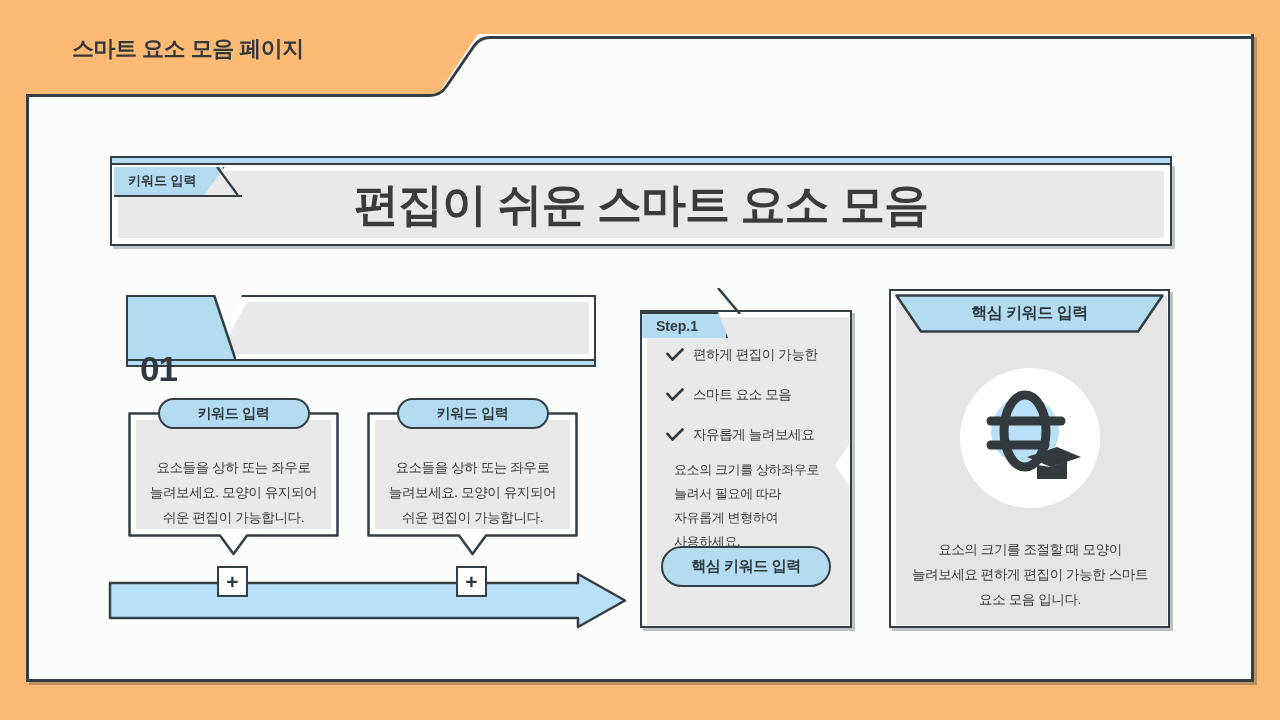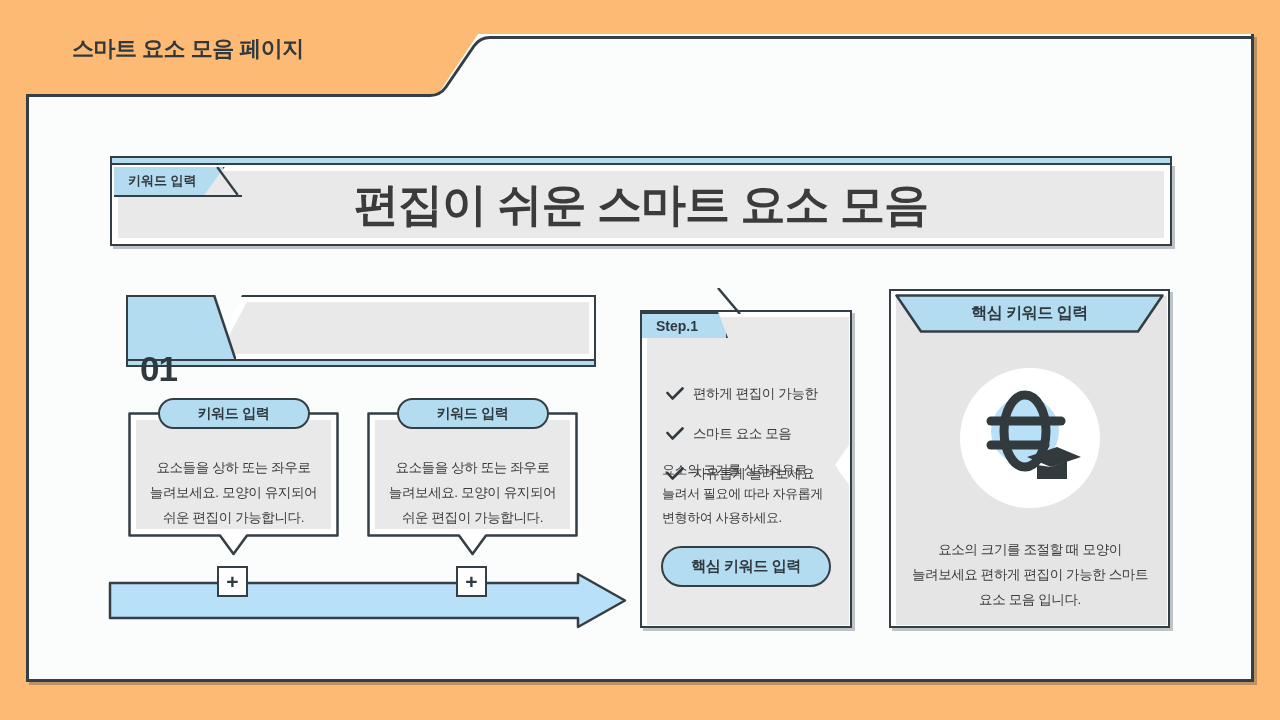--- a/index.html
+++ b/index.html
@@ -241,34 +241,34 @@
   .step-tab-diag {
     position: absolute; left: 640px; top: 288px;
     width: 118px; height: 26px; z-index: 7; pointer-events: none;
   }
   .step-content {
     position: absolute;
     left: 650px; top: 322px;
     width: 192px; height: 294px;
     z-index: 5;
   }
-  .check-list { position: absolute; left: 16px; top: 24px; right: 10px; margin-top: 39px; }
+  .check-list { position: absolute; left: 16px; top: 24px; right: 10px; }
   .check-item {
     display: flex; align-items: center;
     margin-bottom: 22px;
     font-size: 13.5px; color: #3b3b3b;
     letter-spacing: -0.4px; white-space: nowrap;
   }
   .check-mark {
     width: 18px; height: 14px;
     margin-right: 9px; flex-shrink: 0;
   }
   .step-body {
     position: absolute;
-    left: 12px; right: 10px; top: 136px;
+    left: 24px; right: 10px; top: 136px;
     font-size: 13px; line-height: 1.85;
     color: #3b3b3b; text-align: left;
     letter-spacing: -0.4px; word-break: keep-all;
   }
   .step-btn {
     position: absolute;
     left: 50%; top: 224px;
     transform: translateX(-50%);
     width: 170px; height: 41px;
     background: #b4dcf0;

